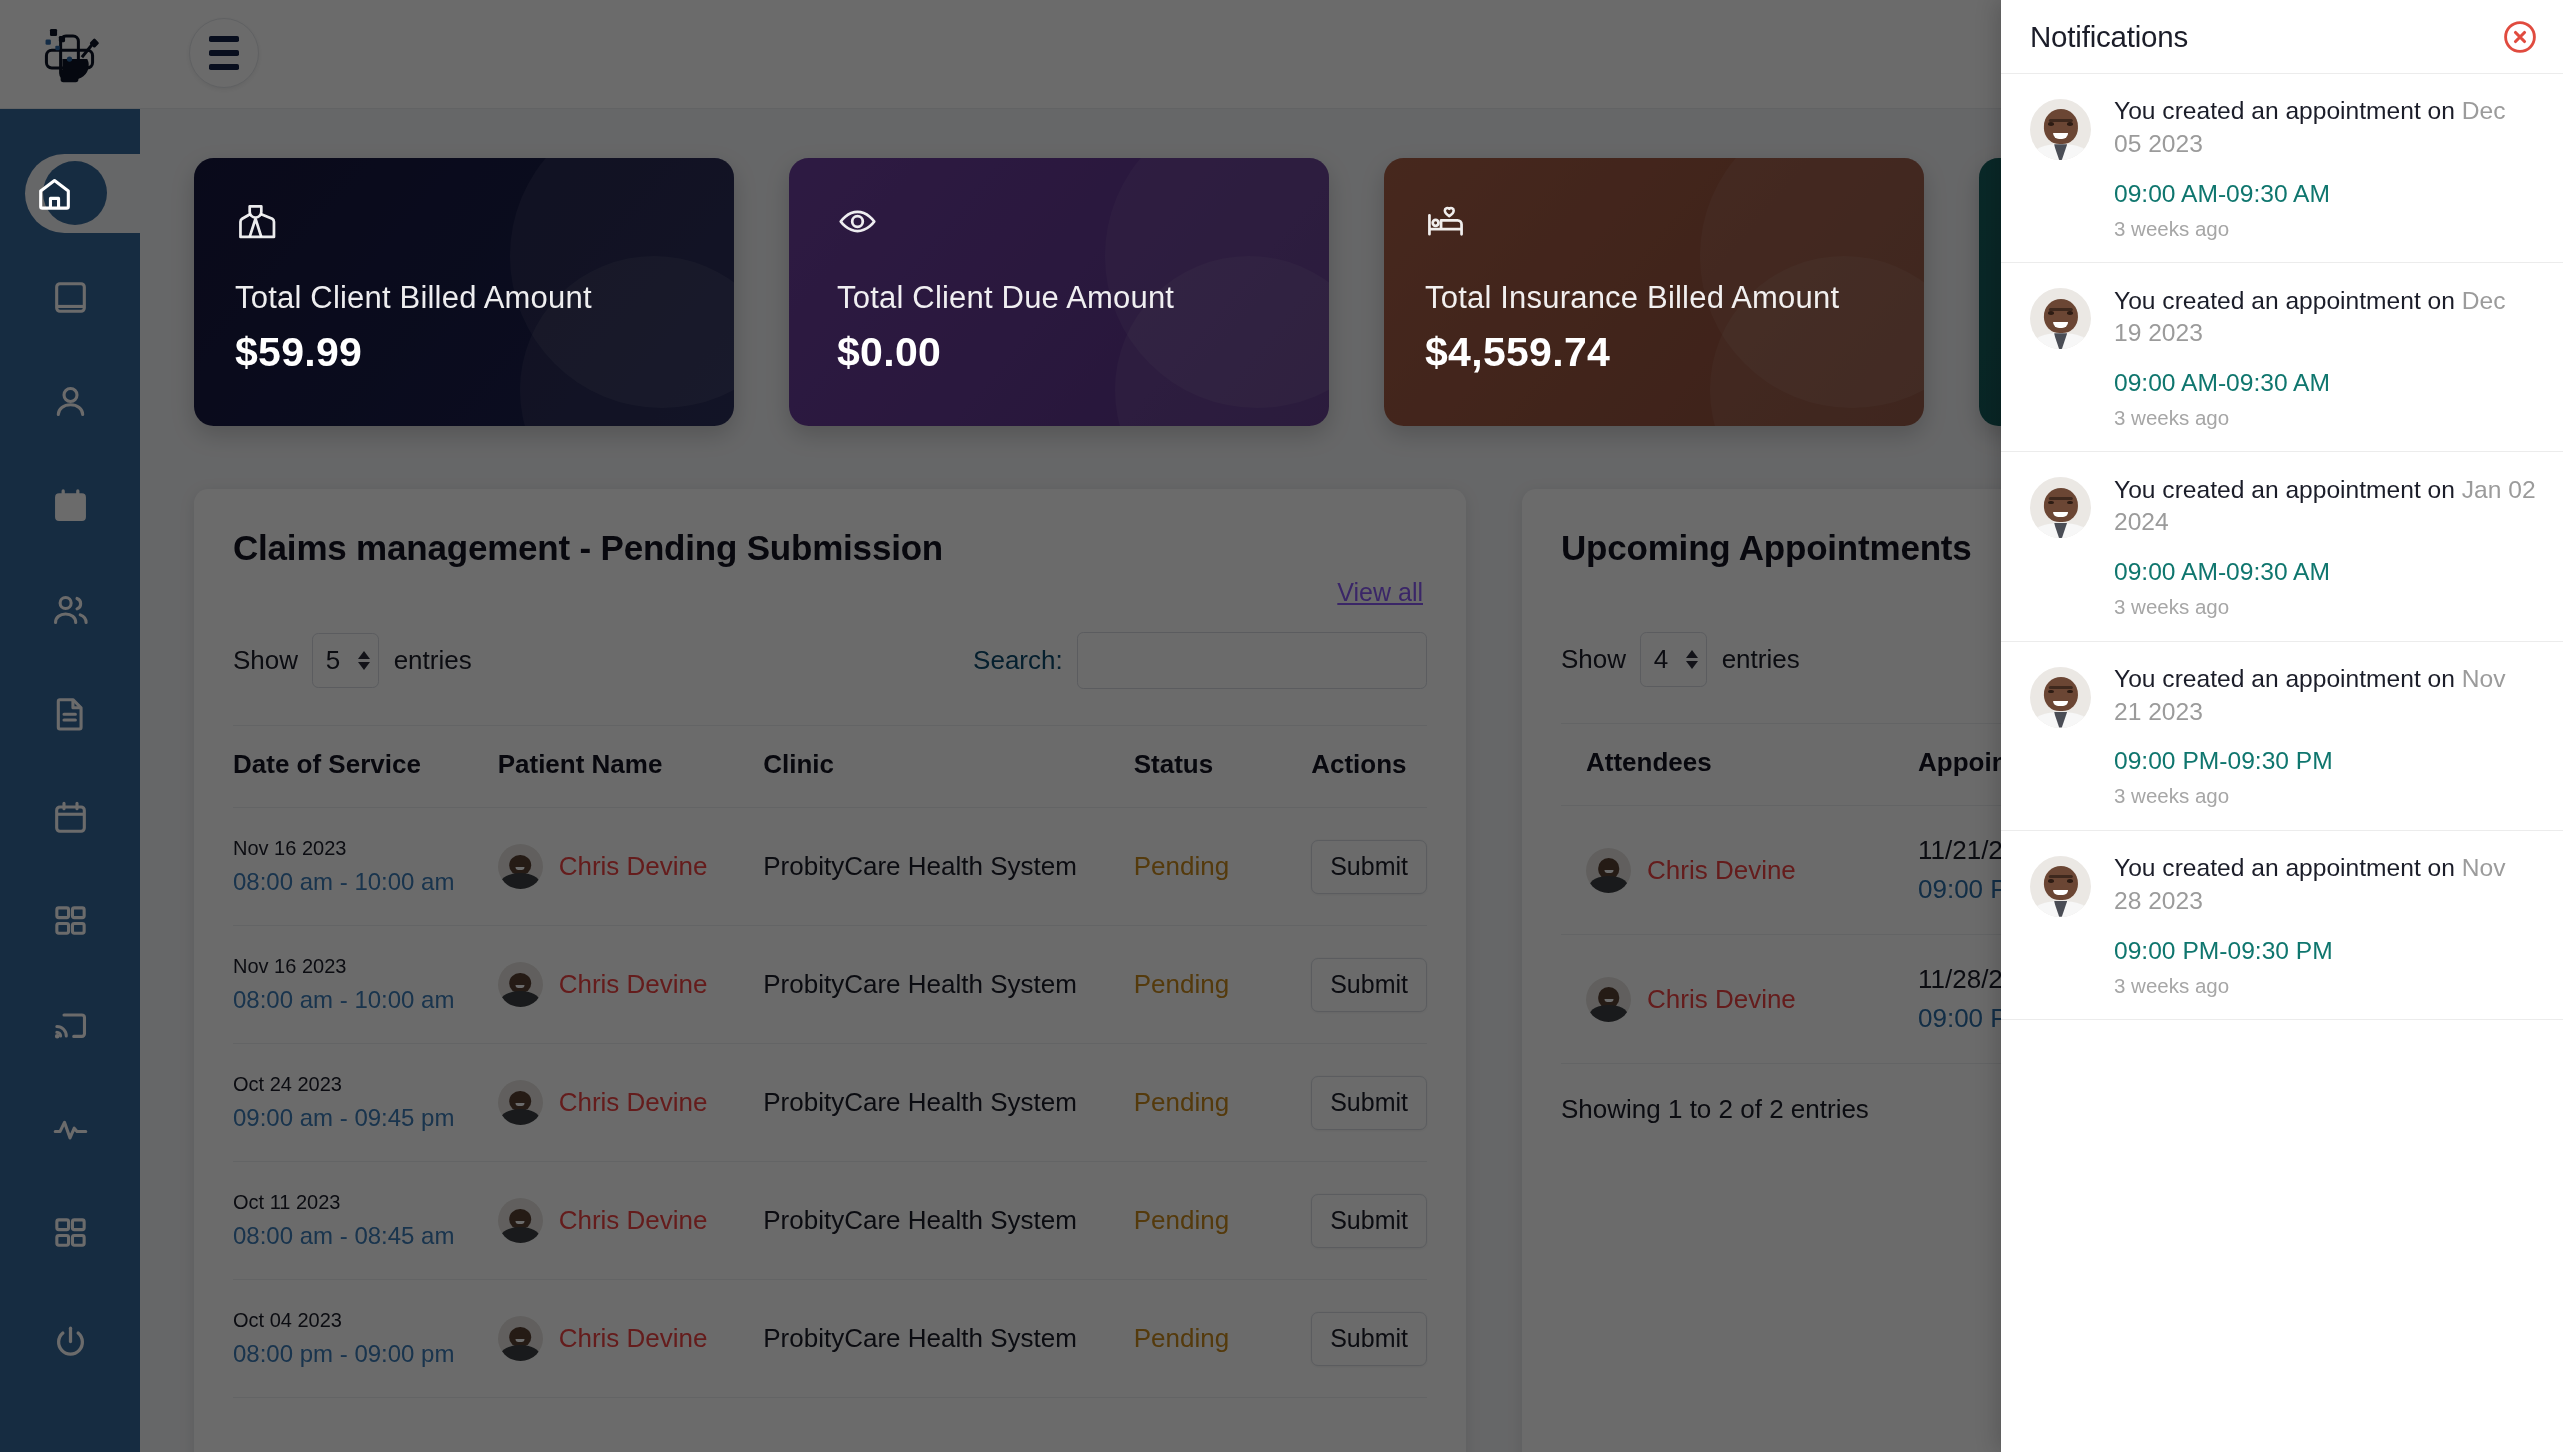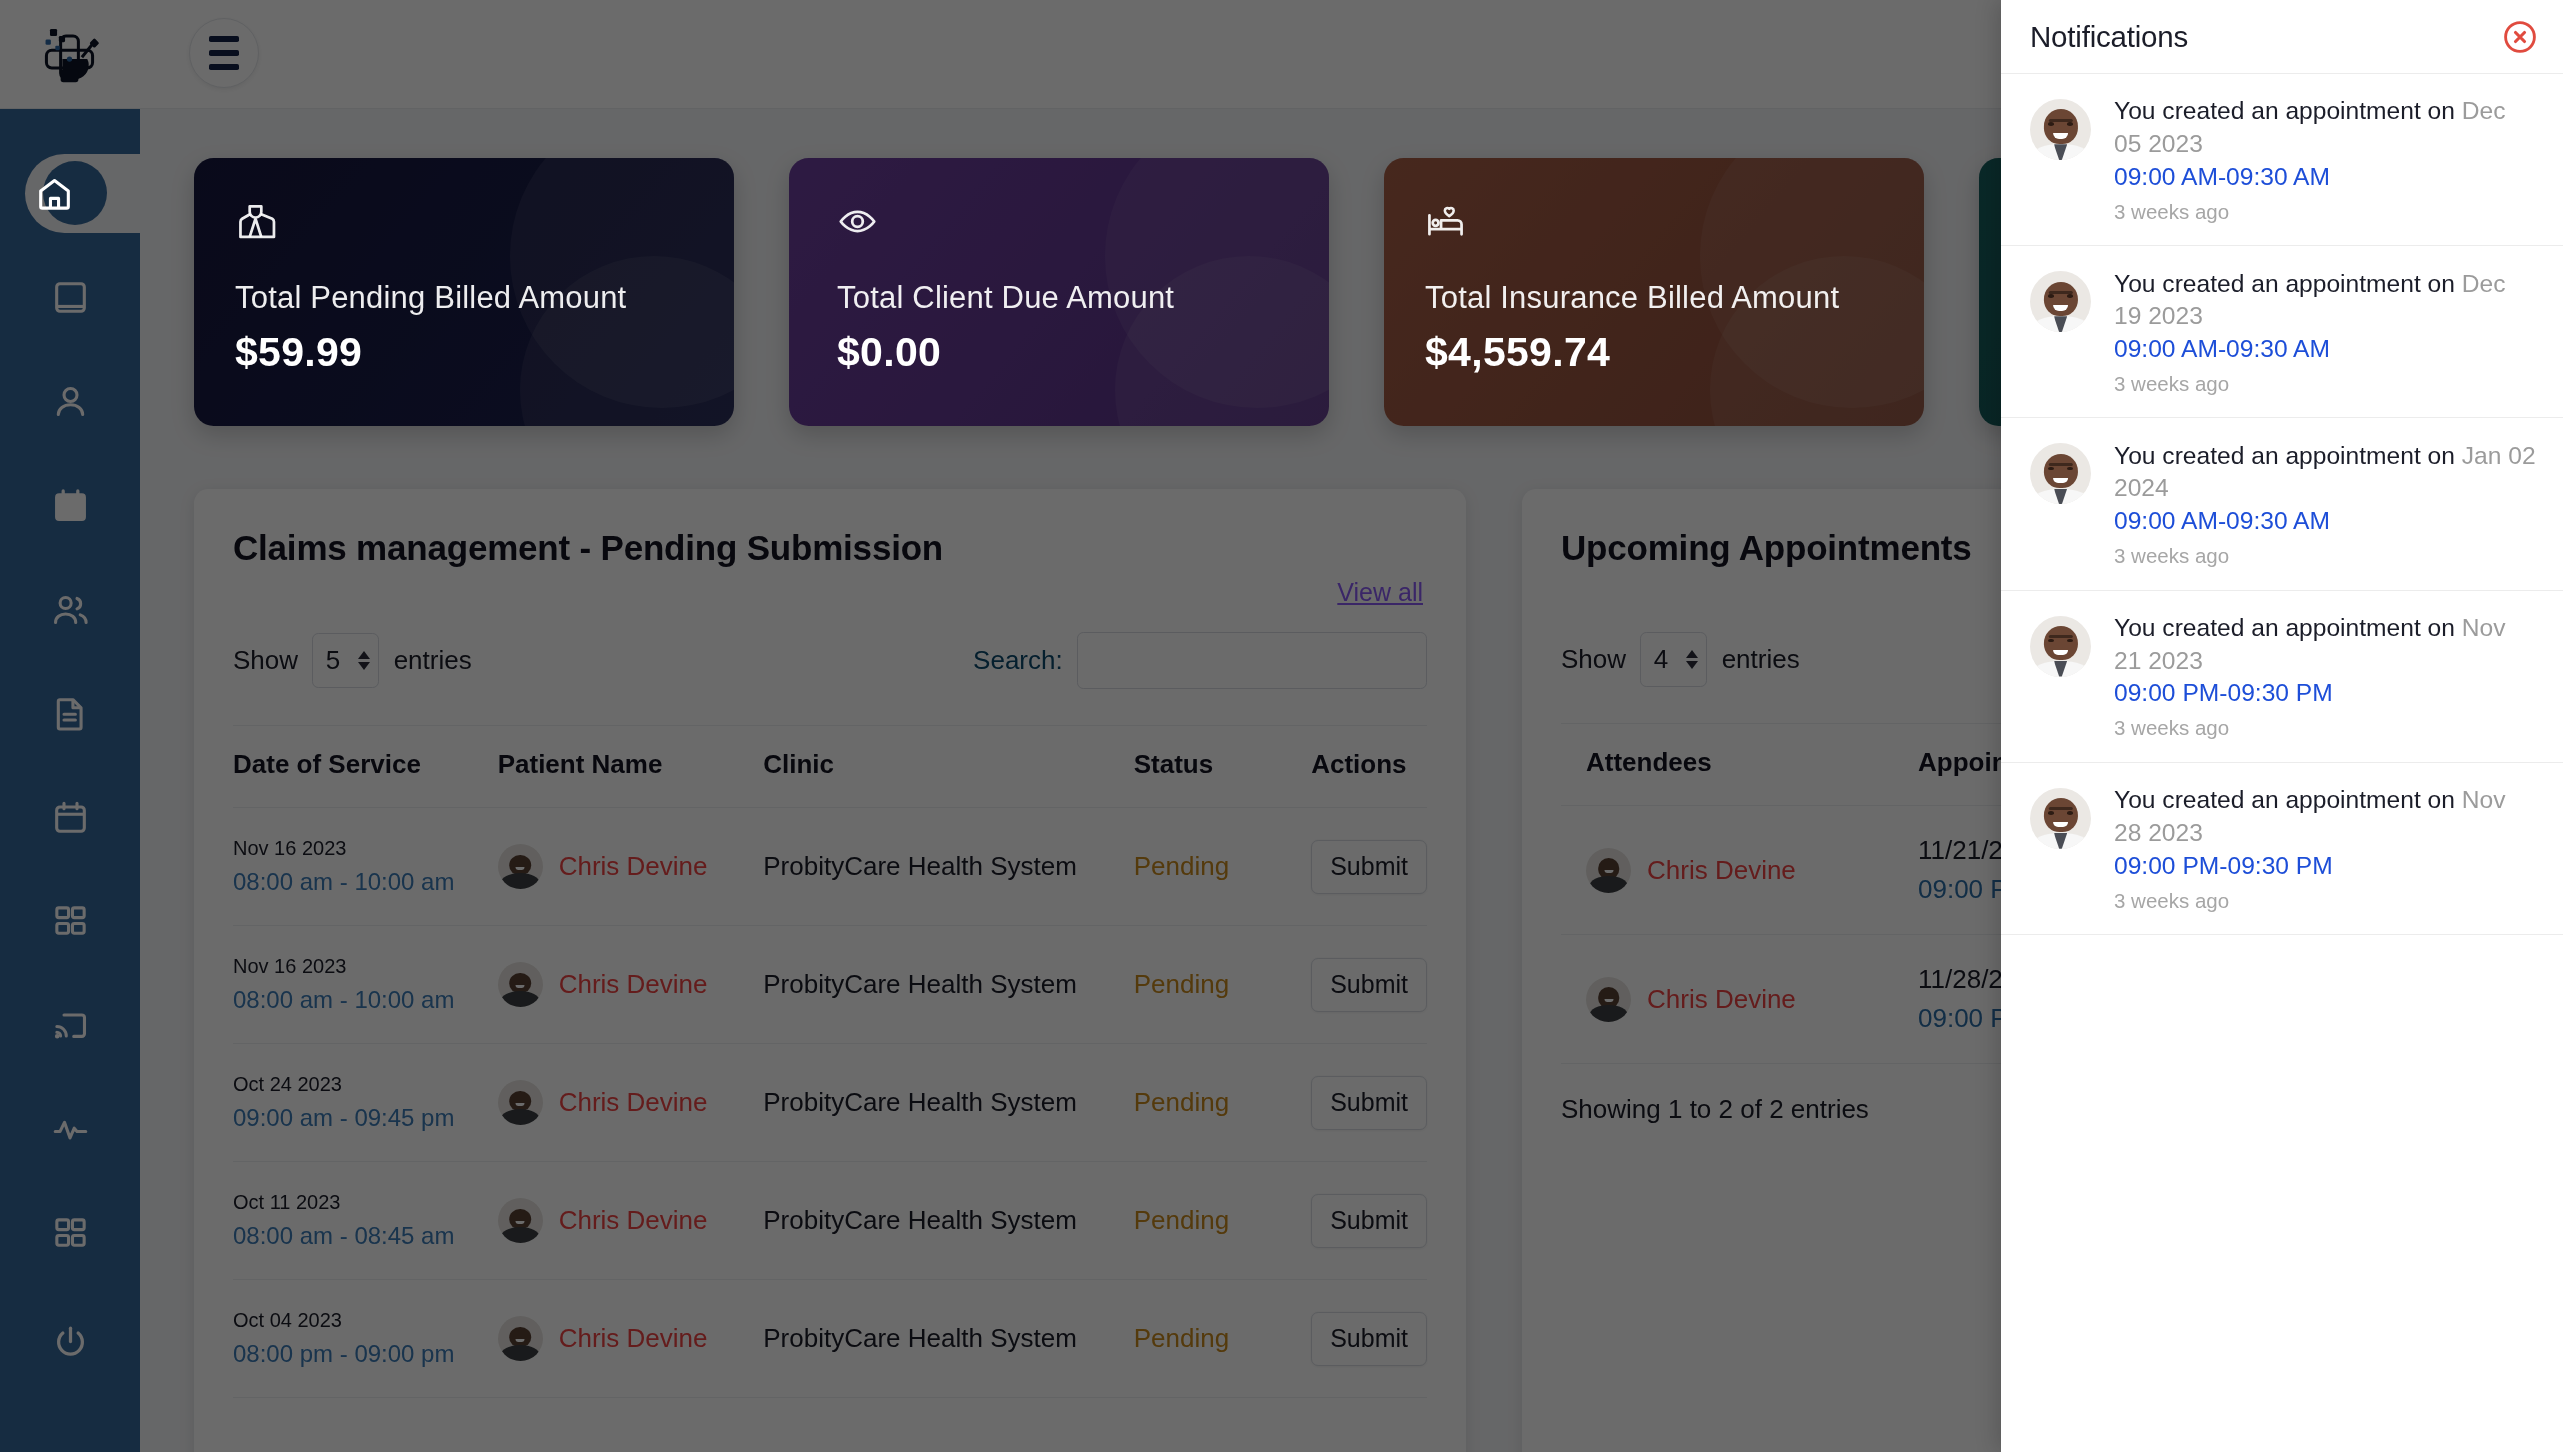--- a/index.html
+++ b/index.html
@@ -171,21 +171,21 @@
   .notif-ava .head  { position:absolute; left:50%; top:17%; transform:translateX(-50%); width:56%; height:56%; border-radius:50% 50% 46% 46%; background:#6b4634; }
   .notif-ava .brow  { position:absolute; left:50%; top:32%; transform:translateX(-50%); width:40%; height:5%; border-radius:2.7px; background:#3e281d; }
   .notif-ava .eyeL  { position:absolute; left:30%; top:38%; width:9%; height:6%; border-radius:50%; background:#2c1b13; }
   .notif-ava .eyeR  { position:absolute; right:30%; top:38%; width:9%; height:6%; border-radius:50%; background:#2c1b13; }
   .notif-ava .smile { position:absolute; left:50%; top:56%; transform:translateX(-50%); width:26%; height:9%; border-radius:0 0 12.5px 12.5px; background:#ffffff; }
   .notif-ava .body  { position:absolute; left:50%; bottom:-10%; transform:translateX(-50%); width:94%; height:36%; border-radius:50% 50% 0 0; background:#f7f7f7; }
   .notif-ava .tie   { position:absolute; left:50%; bottom:0; transform:translateX(-50%); width:22%; height:26%; background:#4a4d55; clip-path:polygon(0 0,100% 0,60% 100%,40% 100%); }
   .notif-body { flex:1; min-width:0; }
   .notif-msg { font-size:24.6px; line-height:1.33; color:#1b1d29; }
   .notif-msg .dt { color:#9b9b9b; }
-  .notif-time { font-size:24.6px; color:#1d4ed8; margin-top:2px; }
+  .notif-time { font-size:24.6px; color:#0f766e; margin-top:19px; }
   .notif-ago { font-size:20.5px; color:#a6a6a6; margin-top:9px; }
 </style>
 </head>
 <body>
 
 <div id="app">
 
   <div id="app-shell">
 
     <div class="topbar">
@@ -314,21 +314,21 @@
         <div class="stat-card c-navy">
           <span class="blob1"></span>
           <span class="blob2"></span>
           <div class="ic">
             <svg viewBox="0 0 24 24" fill="none">
               <path d="M8.6 3.2h6.8v3.1a3.4 3.4 0 0 1-6.8 0z" stroke-width="1.6" stroke-linejoin="round"></path>
               <path d="M9 7.6 4.2 10.4a2 2 0 0 0-1 1.7V21h19.6v-8.9a2 2 0 0 0-1-1.7L15 7.6" stroke-width="1.6" stroke-linejoin="round"></path>
               <path d="M12 10.4 8.6 21M12 10.4 15.4 21" stroke-width="1.6"></path>
             </svg>
           </div>
-          <div class="stat-title">Total Pending Billed Amount</div>
+          <div class="stat-title">Total Client Billed Amount</div>
           <div class="stat-value">$59.99</div>
         </div>
 
         <div class="stat-card c-purple">
           <span class="blob1"></span>
           <span class="blob2"></span>
           <div class="ic">
             <svg viewBox="0 0 24 24" fill="none">
               <path d="M2.2 12S6 6.4 12 6.4 21.8 12 21.8 12 18 17.6 12 17.6 2.2 12 2.2 12z" stroke-width="1.6" stroke-linejoin="round"></path>
               <circle cx="12" cy="12" r="3.1" stroke-width="1.6"></circle>

